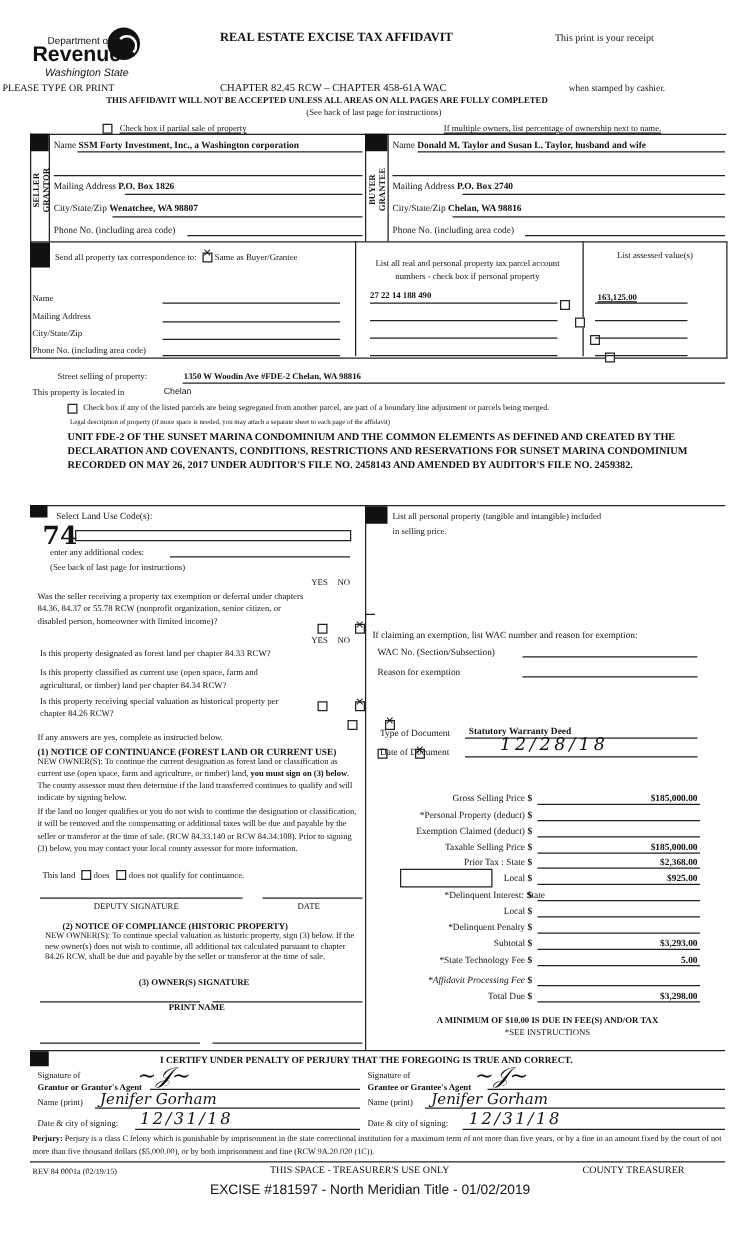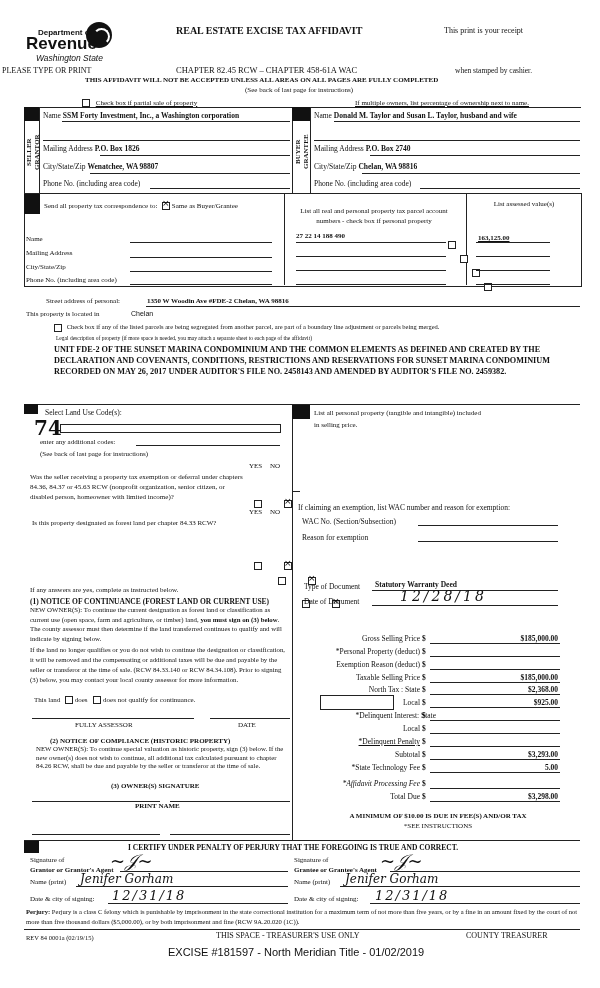--- a/index.html
+++ b/index.html
@@ -24,21 +24,21 @@
 </head>
 <body>
 
 
 
 
 <div class="abs" style="left:24px;top:22px;width:100px;height:45px;">
   <div class="abs" style="left:62px;top:0;width:26px;height:26px;border-radius:50%;background:#111;">
     <div style="position:absolute;left:7px;top:6px;width:13px;height:13px;border-radius:50%;border:2px solid #fff;border-left-color:transparent;border-bottom-color:transparent;"></div>
   </div>
-  <div class="abs" style="left:14px;top:6px;font-family:'Liberation Sans',sans-serif;font-size:8px;font-weight:bold;">Department of</div>
+  <div class="abs" style="left:14px;top:6px;font-family:'Liberation Sans',sans-serif;font-size:8px;">Department of</div>
   <div class="abs" style="left:2px;top:12px;font-family:'Liberation Sans',sans-serif;font-size:17px;font-weight:bold;">Revenue</div>
   <div class="abs" style="left:12px;top:31px;font-family:'Liberation Sans',sans-serif;font-size:8.5px;font-style:italic;">Washington State</div>
 </div>
 <div class="abs s8" style="left:2px;top:66px;">PLEASE TYPE OR PRINT</div>
 <div class="abs b" style="left:176px;top:25px;font-size:10px;">REAL ESTATE EXCISE TAX AFFIDAVIT</div>
 <div class="abs s8" style="left:444px;top:26px;">This print is your receipt</div>
 <div class="abs s85" style="left:176px;top:65px;">CHAPTER 82.45 RCW – CHAPTER 458-61A WAC</div>
 <div class="abs s75" style="left:455px;top:66px;">when stamped by cashier.</div>
 <div class="abs s7 b" style="left:85px;top:76px;">THIS AFFIDAVIT WILL NOT BE ACCEPTED UNLESS ALL AREAS ON ALL PAGES ARE FULLY COMPLETED</div>
 <div class="abs s7" style="left:245px;top:86px;">(See back of last page for instructions)</div>
@@ -127,21 +127,21 @@
        <div class="line" style="left:296px;top:270px;width:150px;"></div>
        <span class="cb abs" style="left:448px;top:263px;"></span>
        <div class="abs s7 b" style="left:478px;top:262px;text-decoration:underline;"></div>
        <div class="line" style="left:476px;top:270px;width:74px;"></div><div class="abs s7 b" style="left:296px;top:274px;"></div>
        <div class="line" style="left:296px;top:284px;width:150px;"></div>
        <span class="cb abs" style="left:448px;top:277px;"></span>
        <div class="abs s7 b" style="left:478px;top:276px;text-decoration:underline;"></div>
        <div class="line" style="left:476px;top:284px;width:74px;"></div></div>
 
 
-<div class="abs s7" style="left:46px;top:297px;">Street address of personal:</div>
+<div class="abs s7" style="left:46px;top:297px;">Street selling of property:</div>
 <div class="abs s7 b" style="left:147px;top:297px;">1350 W Woodin Ave #FDE-2 Chelan, WA  98816</div>
 <div class="line" style="left:146px;top:306px;width:434px;"></div>
 <div class="abs s7" style="left:26px;top:310px;">This property is located in</div>
 <div class="abs s7" style="left:131px;top:310px;font-family:'Liberation Sans',sans-serif;">Chelan</div>
 <div class="abs" style="left:54px;top:323px;font-size:6.5px;">
   <span class="cb"></span>
   <span style="margin-left:3px;">Check box if any of the listed parcels are being segregated from another parcel, are part of a boundary line adjustment or parcels being merged.</span>
 </div>
 <div class="abs" style="left:56px;top:335px;font-size:5.5px;">Legal description of property (if more space is needed, you may attach a separate sheet to each page of the affidavit)</div>
 <div class="abs b" style="left:54px;top:344px;width:535px;font-size:8.2px;line-height:11px;">UNIT FDE-2 OF THE SUNSET MARINA CONDOMINIUM AND THE COMMON ELEMENTS AS DEFINED AND CREATED BY THE DECLARATION AND COVENANTS, CONDITIONS, RESTRICTIONS AND RESERVATIONS FOR SUNSET MARINA CONDOMINIUM RECORDED ON MAY 26, 2017 UNDER AUDITOR'S FILE NO. 2458143 AND AMENDED BY AUDITOR'S FILE NO. 2459382.</div>
@@ -154,51 +154,51 @@
 <div class="blk" style="left:292px;top:405px;width:18px;height:14px;"></div>
 
 <div class="abs s75" style="left:45px;top:408px;">Select Land Use Code(s):</div>
 <div class="sig" style="left:34px;top:416px;font-size:20px;font-weight:bold;font-style:normal;">74</div>
 <div class="box" style="left:60px;top:424px;width:219px;height:7px;border-width:1.5px;"></div>
 <div class="abs s7" style="left:40px;top:438px;">enter any additional codes:</div>
 <div class="line" style="left:136px;top:445px;width:144px;"></div>
 <div class="abs s7" style="left:40px;top:450px;">(See back of last page for instructions)</div>
 <div class="abs s7" style="left:249px;top:462px;">YES</div>
 <div class="abs s7" style="left:270px;top:462px;">NO</div>
-<div class="abs s7" style="left:30px;top:472px;width:218px;line-height:10px;">Was the seller receiving a property tax exemption or deferral under chapters 84.36, 84.37 or 45.63 RCW (nonprofit organization, senior citizen, or disabled person, homeowner with limited income)?</div>
+<div class="abs s7" style="left:30px;top:472px;width:218px;line-height:10px;">Was the seller receiving a property tax exemption or deferral under chapters 84.36, 84.37 or 55.78 RCW (nonprofit organization, senior citizen, or disabled person, homeowner with limited income)?</div>
 <span class="cb abs" style="left:254px;top:476px;"></span>
 <span class="cb abs x" style="left:272px;top:476px;"></span>
 
 <div class="abs s7" style="left:249px;top:508px;">YES</div>
 <div class="abs s7" style="left:270px;top:508px;">NO</div>
 <div id="question-rows"><div class="abs s7" style="left:32px;top:518px;width:210px;line-height:10px;">Is this property designated as forest land per chapter 84.33 RCW?</div>
        <span class="cb abs" style="left:254px;top:520px;"></span>
-       <span class="cb abs x" style="left:272px;top:520px;"></span>
+       <span class="cb abs x" style="left:272px;top:520px;"></span><div class="abs s7" style="left:32px;top:533px;width:210px;line-height:10px;">Is this property classified as current use (open space, farm and agricultural, or timber) land per chapter 84.34 RCW?</div>
        <span class="cb abs" style="left:254px;top:535px;"></span>
-       <span class="cb abs x" style="left:272px;top:535px;"></span>
+       <span class="cb abs x" style="left:272px;top:535px;"></span><div class="abs s7" style="left:32px;top:556px;width:210px;line-height:10px;">Is this property receiving special valuation as historical property per chapter 84.26 RCW?</div>
        <span class="cb abs" style="left:254px;top:558px;"></span>
        <span class="cb abs x" style="left:272px;top:558px;"></span></div>
 
 <div class="abs s7" style="left:30px;top:586px;">If any answers are yes, complete as instructed below.</div>
 <div class="abs s75 b" style="left:30px;top:597px;">(1) NOTICE OF CONTINUANCE (FOREST LAND OR CURRENT USE)</div>
 <div class="abs" style="left:30px;top:605px;width:260px;font-size:6.8px;line-height:9.6px;">
   <span>NEW OWNER(S): To continue the current designation as forest land or classification as current use (open space, farm and agriculture, or timber) land, </span><b>you must sign on (3) below</b><span>. The county assessor must then determine if the land transferred continues to qualify and will indicate by signing below.</span>
 </div>
 <div class="abs" style="left:30px;top:645px;width:260px;font-size:6.8px;line-height:10px;">If the land no longer qualifies or you do not wish to continue the designation or classification, it will be removed and the compensating or additional taxes will be due and payable by the seller or transferor at the time of sale. (RCW 84.33.140 or RCW 84.34.108). Prior to signing (3) below, you may contact your local county assessor for more information.</div>
 <div class="abs s7" style="left:34px;top:696px;">
   <span>This land</span>
   <span class="cb" style="margin-left:3px;"></span>
   <span>does</span>
   <span class="cb" style="margin-left:4px;"></span>
   <span>does not</span>
   <span>qualify for continuance.</span>
 </div>
 <div class="line" style="left:32px;top:718px;width:162px;"></div>
 <div class="line" style="left:210px;top:718px;width:80px;"></div>
-<div class="abs s7" style="left:75px;top:721px;">FULLY ASSESSOR</div>
+<div class="abs s7" style="left:75px;top:721px;">DEPUTY SIGNATURE</div>
 <div class="abs s7" style="left:238px;top:721px;">DATE</div>
 <div class="abs s7 b" style="left:50px;top:737px;">(2) NOTICE OF COMPLIANCE (HISTORIC PROPERTY)</div>
 <div class="abs" style="left:36px;top:745px;width:254px;font-size:6.8px;line-height:8.6px;">NEW OWNER(S): To continue special valuation as historic property, sign (3) below. If the new owner(s) does not wish to continue, all additional tax calculated pursuant to chapter 84.26 RCW, shall be due and payable by the seller or transferor at the time of sale.</div>
 <div class="abs s7 b" style="left:111px;top:782px;">(3) OWNER(S) SIGNATURE</div>
 <div class="line" style="left:32px;top:801px;width:128px;"></div>
 <div class="line" style="left:170px;top:801px;width:120px;"></div>
 <div class="abs s7 b" style="left:135px;top:802px;">PRINT NAME</div>
 <div class="line" style="left:32px;top:834px;width:128px;"></div>
 <div class="line" style="left:170px;top:834px;width:120px;"></div>
 
@@ -220,45 +220,45 @@
 
 <div id="amount-rows">
     <div class="abs s75 right" style="left:300px;top:634px;width:120px;">Gross Selling Price</div>
        <div class="abs s75 b" style="left:422px;top:634px;">$</div>
        <div class="abs s75 right b" style="left:440px;top:634px;width:118px;">$185,000.00</div>
        <div class="line" style="left:430px;top:643px;width:130px;"></div>
     <div class="abs s75 right" style="left:300px;top:647px;width:120px;">*Personal Property (deduct)</div>
        <div class="abs s75 b" style="left:422px;top:647px;">$</div>
        <div class="abs s75 right" style="left:440px;top:647px;width:118px;"></div>
        <div class="line" style="left:430px;top:656px;width:130px;"></div>
-    <div class="abs s75 right" style="left:300px;top:660px;width:120px;">Exemption Reason (deduct)</div>
+    <div class="abs s75 right" style="left:300px;top:660px;width:120px;">Exemption Claimed (deduct)</div>
        <div class="abs s75 b" style="left:422px;top:660px;">$</div>
        <div class="abs s75 right" style="left:440px;top:660px;width:118px;"></div>
        <div class="line" style="left:430px;top:669px;width:130px;"></div>
     <div class="abs s75 right" style="left:300px;top:673px;width:120px;">Taxable Selling Price</div>
        <div class="abs s75 b" style="left:422px;top:673px;">$</div>
        <div class="abs s75 right b" style="left:440px;top:673px;width:118px;">$185,000.00</div>
        <div class="line" style="left:430px;top:682px;width:130px;"></div>
-    <div class="abs s75 right" style="left:300px;top:685px;width:120px;">North Tax : State</div>
+    <div class="abs s75 right" style="left:300px;top:685px;width:120px;">Prior Tax : State</div>
        <div class="abs s75 b" style="left:422px;top:685px;">$</div>
        <div class="abs s75 right b" style="left:440px;top:685px;width:118px;">$2,368.00</div>
        <div class="line" style="left:430px;top:694px;width:130px;"></div>
     <div class="abs s75 right" style="left:300px;top:698px;width:120px;">Local</div>
        <div class="abs s75 b" style="left:422px;top:698px;">$</div>
        <div class="abs s75 right b" style="left:440px;top:698px;width:118px;">$925.00</div>
        <div class="line" style="left:430px;top:707px;width:130px;"></div>
     <div class="abs s75 right" style="left:316px;top:711px;width:120px;">*Delinquent Interest:  State</div>
        <div class="abs s75 b" style="left:422px;top:711px;">$</div>
        <div class="abs s75 right" style="left:440px;top:711px;width:118px;"></div>
        <div class="line" style="left:430px;top:720px;width:130px;"></div>
     <div class="abs s75 right" style="left:300px;top:724px;width:120px;">Local</div>
        <div class="abs s75 b" style="left:422px;top:724px;">$</div>
        <div class="abs s75 right" style="left:440px;top:724px;width:118px;"></div>
        <div class="line" style="left:430px;top:733px;width:130px;"></div>
-    <div class="abs s75 right" style="left:300px;top:737px;width:120px;text-decoration:underline;">*Delinquent Penalty</div>
+    <div class="abs s75 right" style="left:300px;top:737px;width:120px;">*Delinquent Penalty</div>
        <div class="abs s75 b" style="left:422px;top:737px;">$</div>
        <div class="abs s75 right" style="left:440px;top:737px;width:118px;"></div>
        <div class="line" style="left:430px;top:746px;width:130px;"></div>
     <div class="abs s75 right" style="left:300px;top:750px;width:120px;">Subtotal</div>
        <div class="abs s75 b" style="left:422px;top:750px;">$</div>
        <div class="abs s75 right b" style="left:440px;top:750px;width:118px;">$3,293.00</div>
        <div class="line" style="left:430px;top:759px;width:130px;"></div>
     <div class="abs s75 right" style="left:300px;top:763px;width:120px;">*State Technology Fee</div>
        <div class="abs s75 b" style="left:422px;top:763px;">$</div>
        <div class="abs s75 right b" style="left:440px;top:763px;width:118px;">5.00</div>

